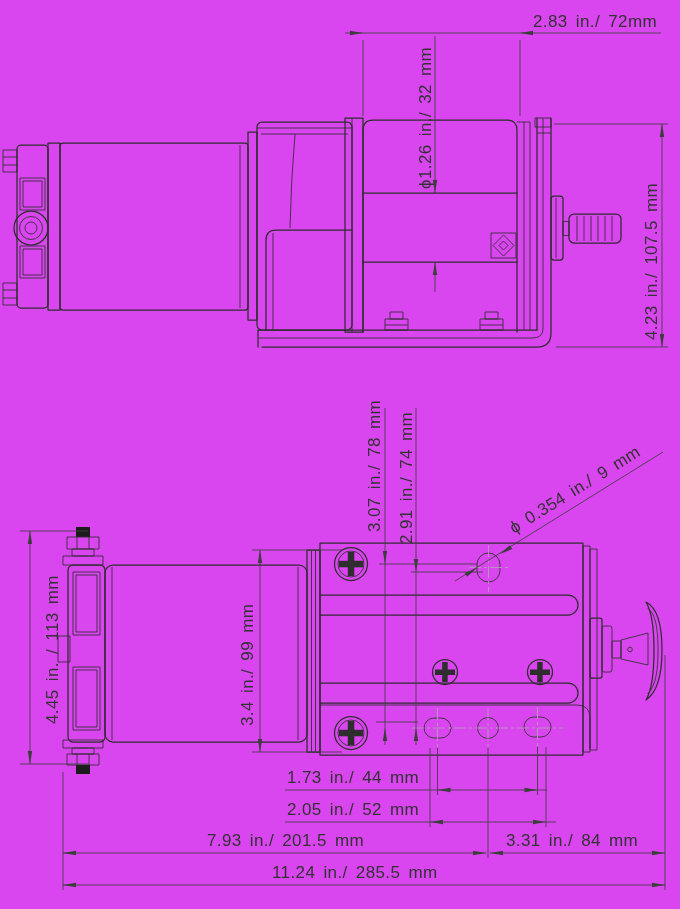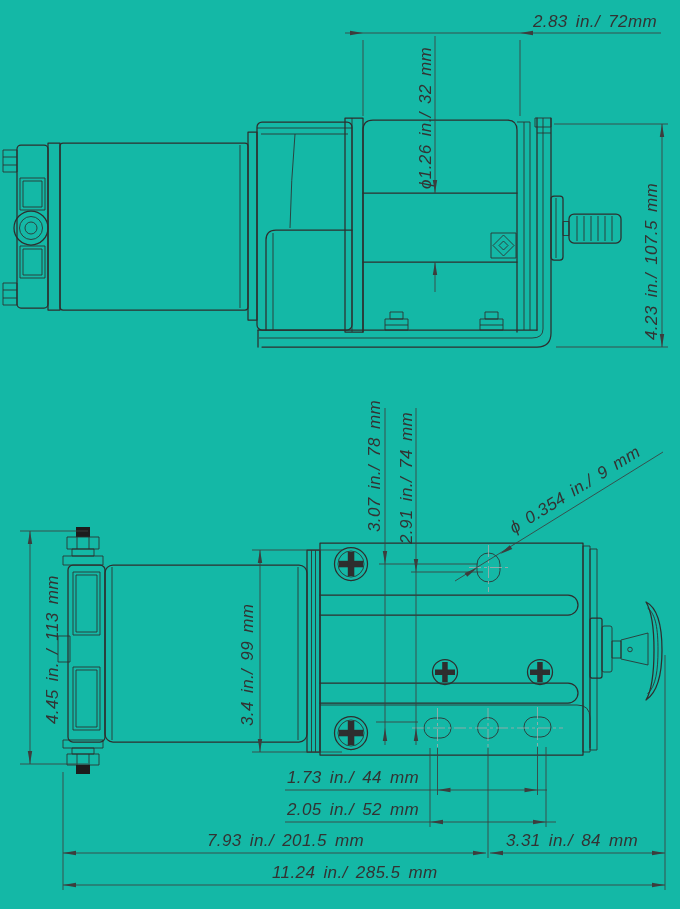--- a/index.html
+++ b/index.html
@@ -1,16 +1,16 @@
 <!DOCTYPE html>
 <html><head>
 <meta charset="utf-8">
 <style>
   html,body{margin:0;padding:0;background:#ffffff;}
-  .page{position:relative;width:680px;height:909px;background:#14b8a6;overflow:hidden;font-style:italic;}
+  .page{position:relative;width:680px;height:909px;background:#d946ef;overflow:hidden;}
   svg{display:block;}
   .edge{stroke:#2e2e2e;stroke-width:1.25;fill:none;stroke-linejoin:round;stroke-linecap:round;}
   .det{stroke:#2e2e2e;stroke-width:0.85;fill:none;stroke-linejoin:round;}
   .dim{stroke:#3d3d3d;stroke-width:0.85;fill:none;}
   .cl{stroke:#ababab;stroke-width:0.8;fill:none;stroke-dasharray:12 3 3 3;}
   .ah{fill:#3d3d3d;stroke:none;}
   .blk{fill:#1c1c1c;stroke:none;}
   .xfill{fill:#2e2e2e;stroke:none;}
   text{fill:#333333;font-family:"Liberation Sans",sans-serif;font-size:17px;letter-spacing:0.4px;word-spacing:3px;}
 </style>

